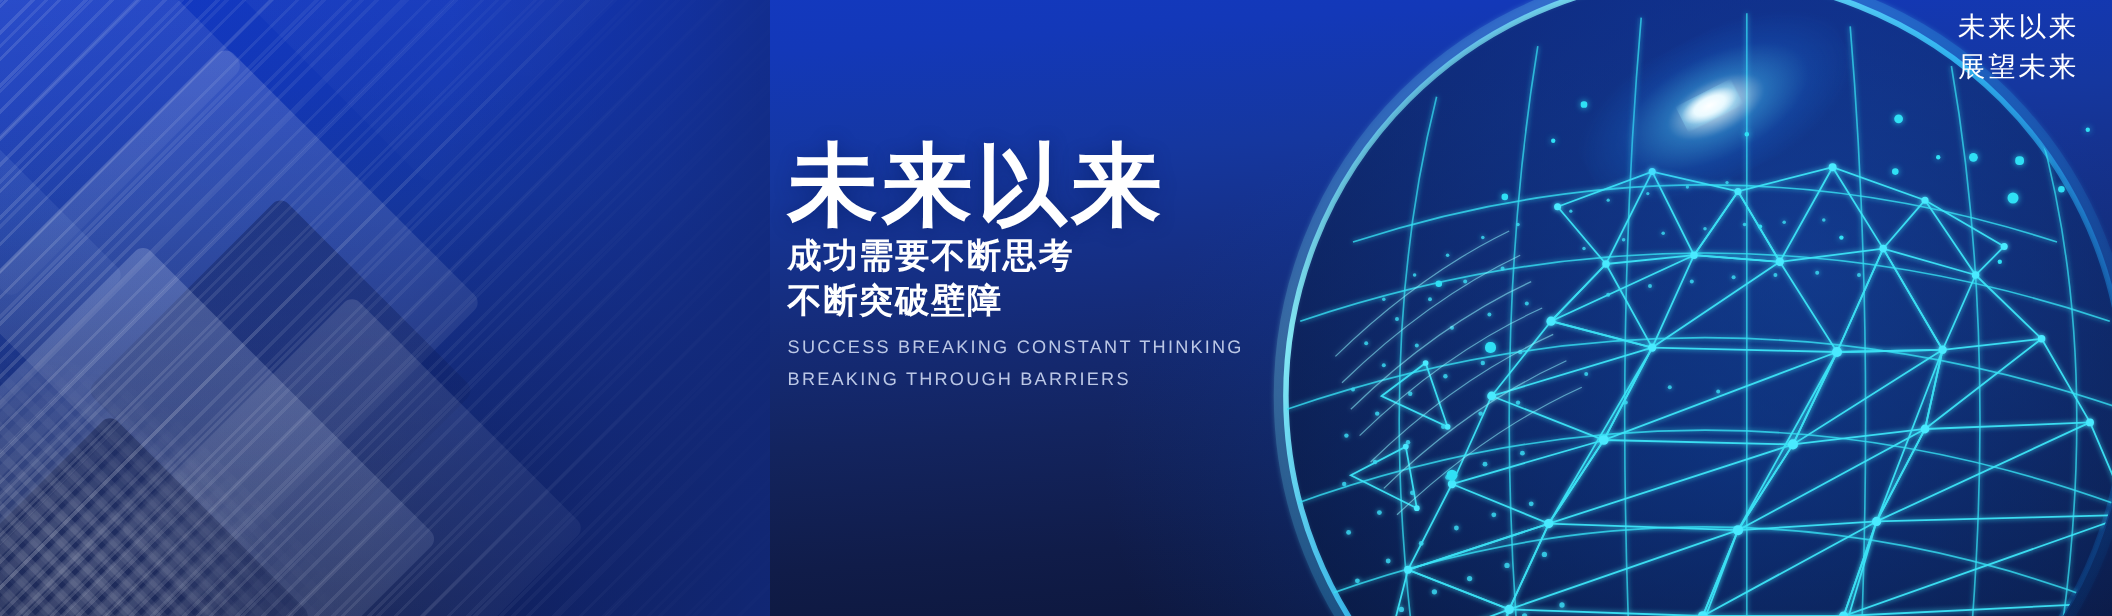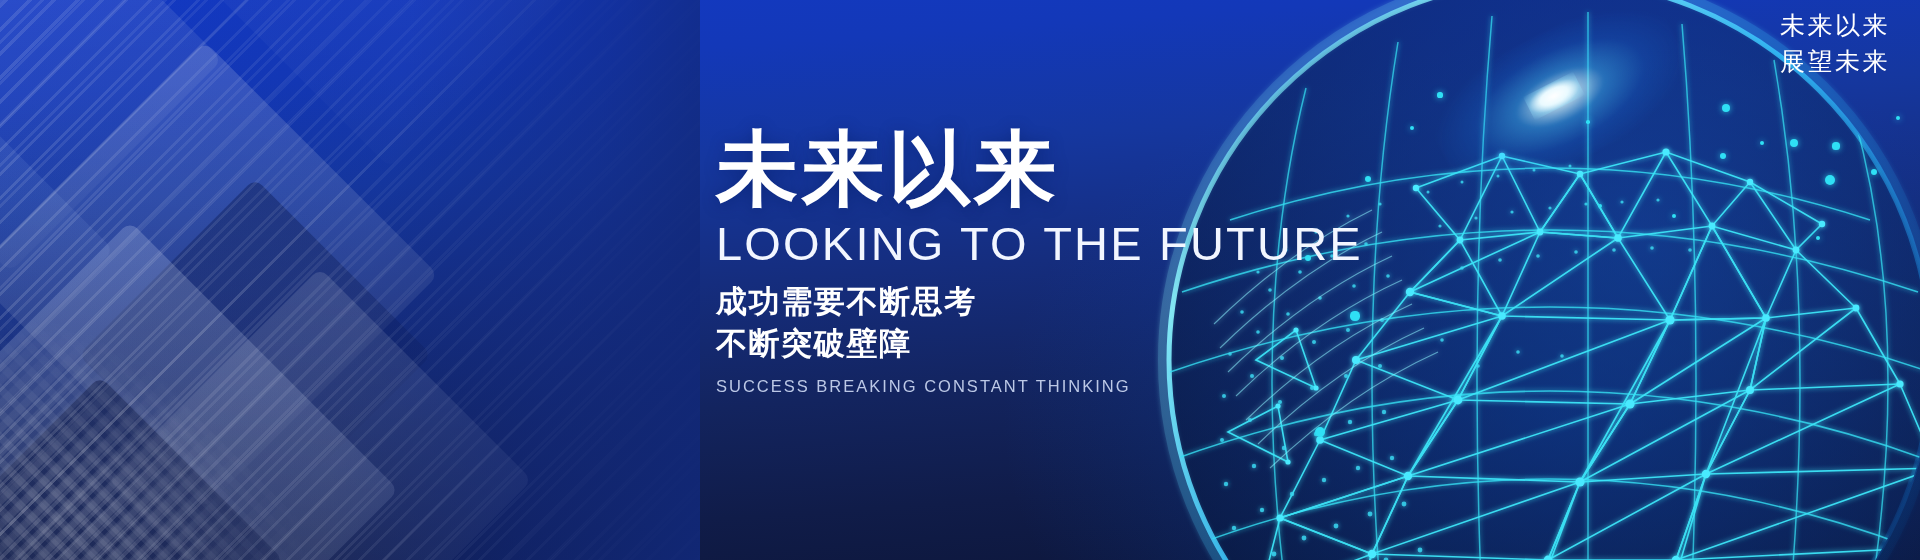--- a/index.html
+++ b/index.html
@@ -497,24 +497,24 @@
       <div class="particle" style="left: 1672px; top: 214px; width: 4px; height: 4px;"></div>
       <div class="particle" style="left: 1895.6px; top: 115.6px; width: 4.8px; height: 4.8px;"></div>
       <div class="particle" style="left: 1597.8px; top: 203.8px; width: 4.4px; height: 4.4px;"></div>
       <div class="particle" style="left: 1314.6px; top: 426.6px; width: 10.8px; height: 10.8px;"></div>
       <div class="particle" style="left: 1816px; top: 236px; width: 4px; height: 4px;"></div>
       <div class="particle" style="left: 1586.2px; top: 120.2px; width: 3.6px; height: 3.6px;"></div>
     </div>
 
   <div class="copy">
     <h1 class="title-cn">未来以来</h1>
-    <div class="title-en">LOOKING TO THE FUTURE</div>
     <p class="sub-cn">成功需要不断思考</p>
     <p class="sub-cn">不断突破壁障</p>
     <p class="sub-en">SUCCESS BREAKING CONSTANT THINKING</p>
+    <p class="sub-en" style="margin-top:2px;">BREAKING THROUGH BARRIERS</p>
   </div>
 
   <div class="corner-tag">
     <div>未来以来</div>
     <div>展望未来</div>
   </div>
 
 </div>
 
 </body></html>

